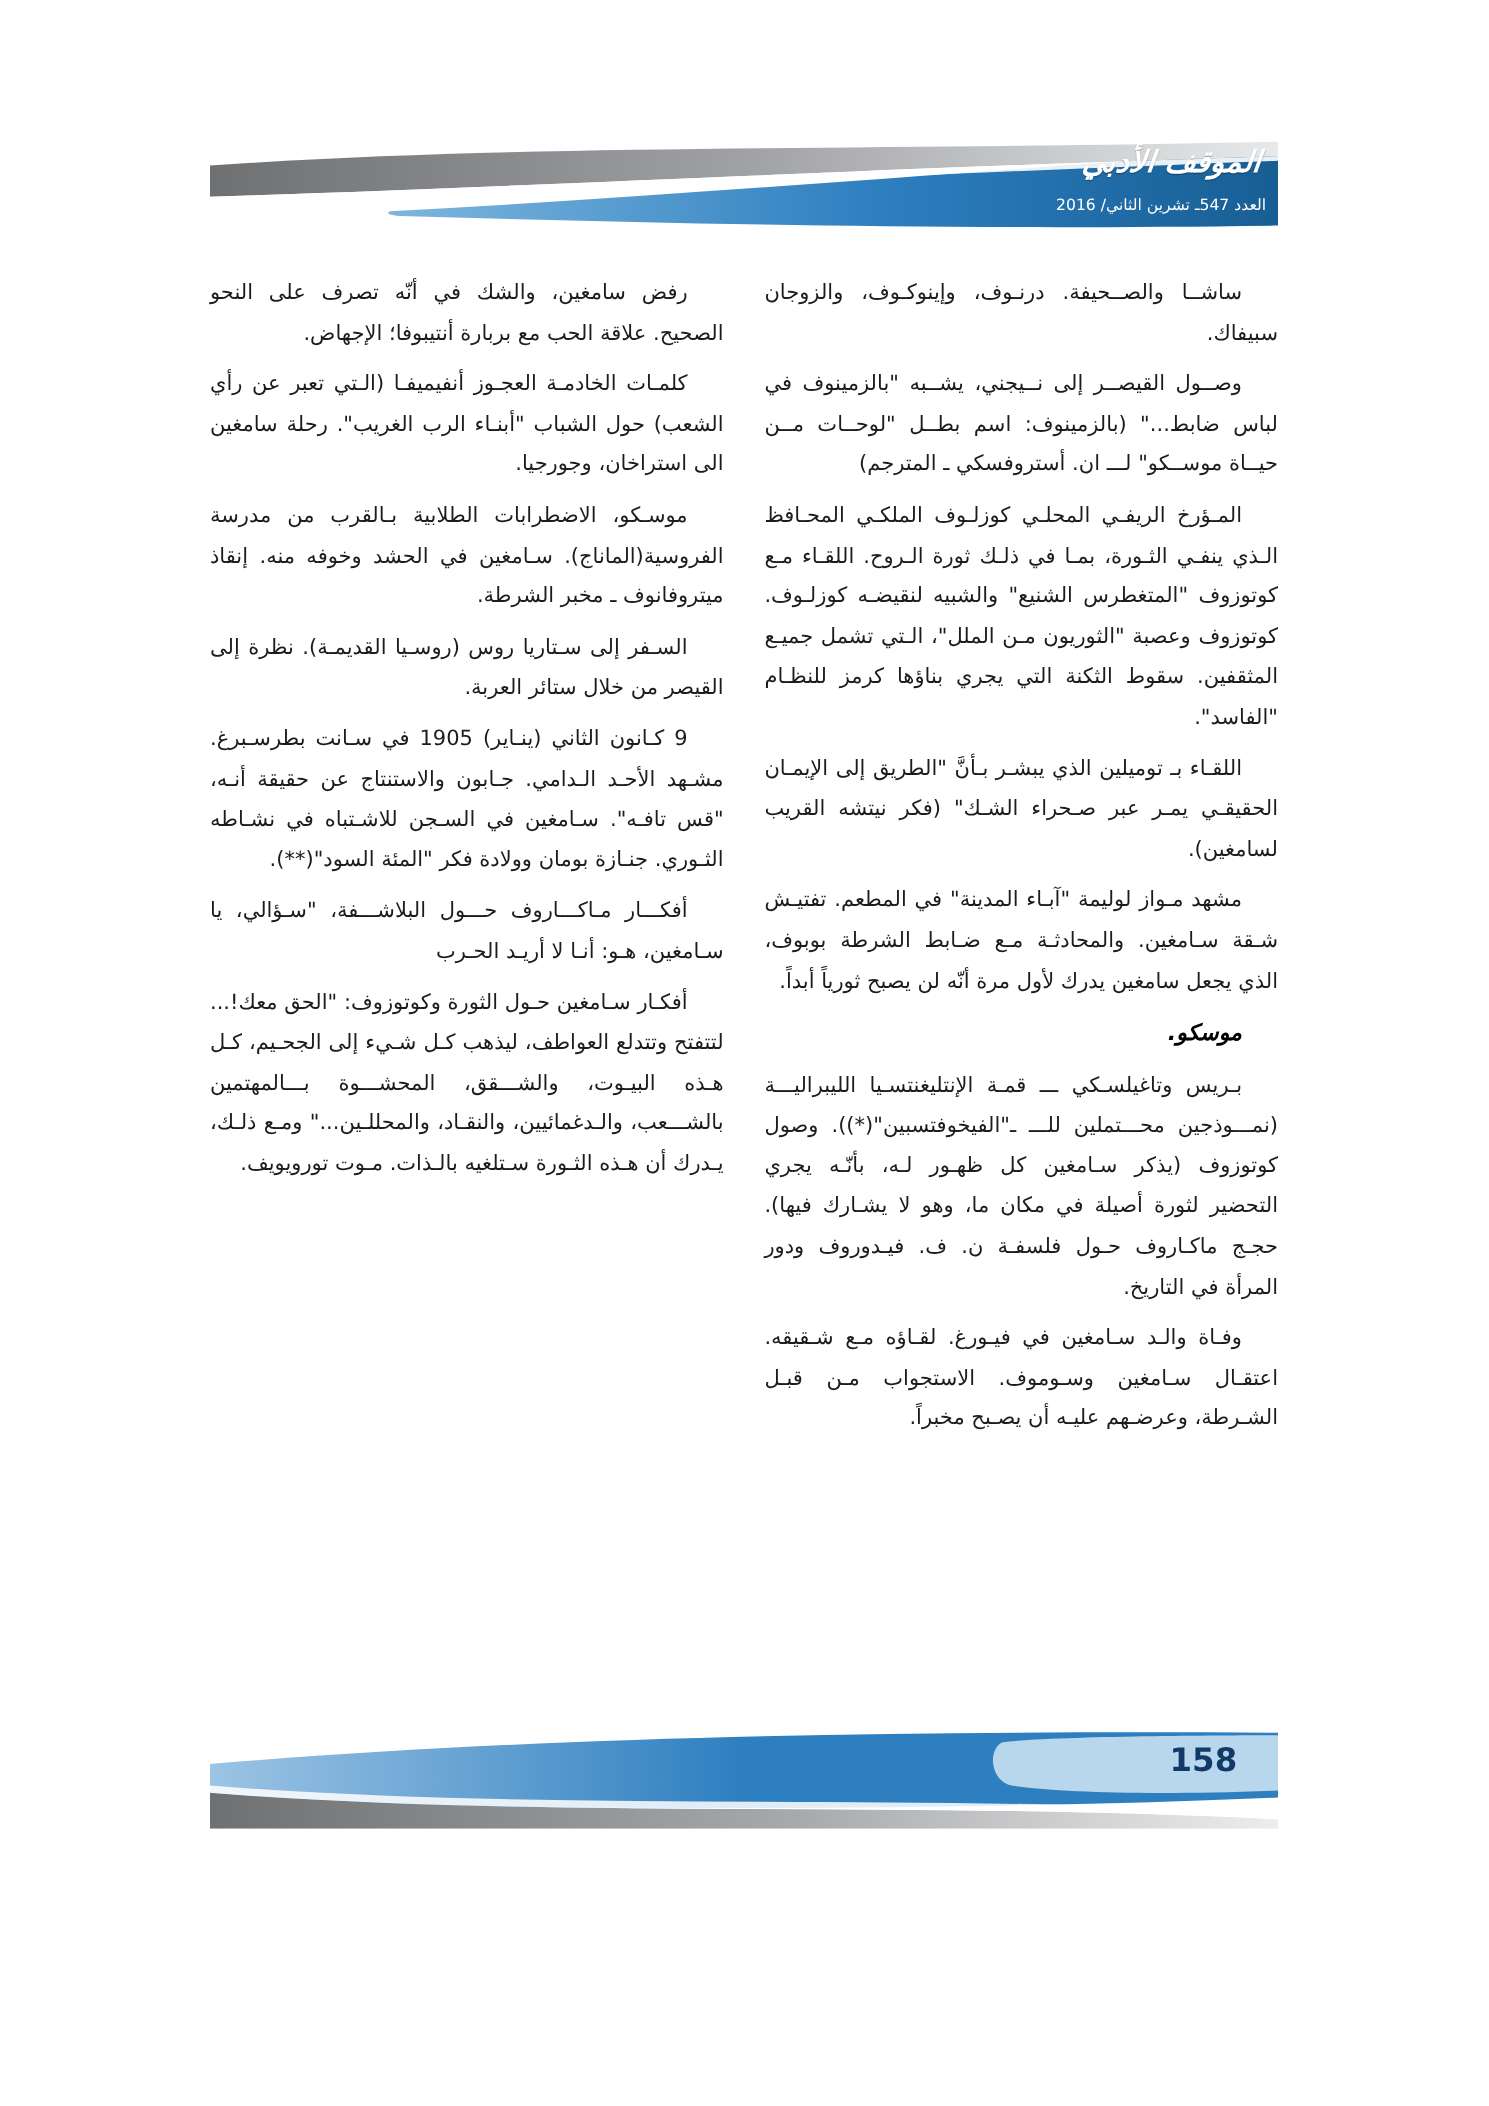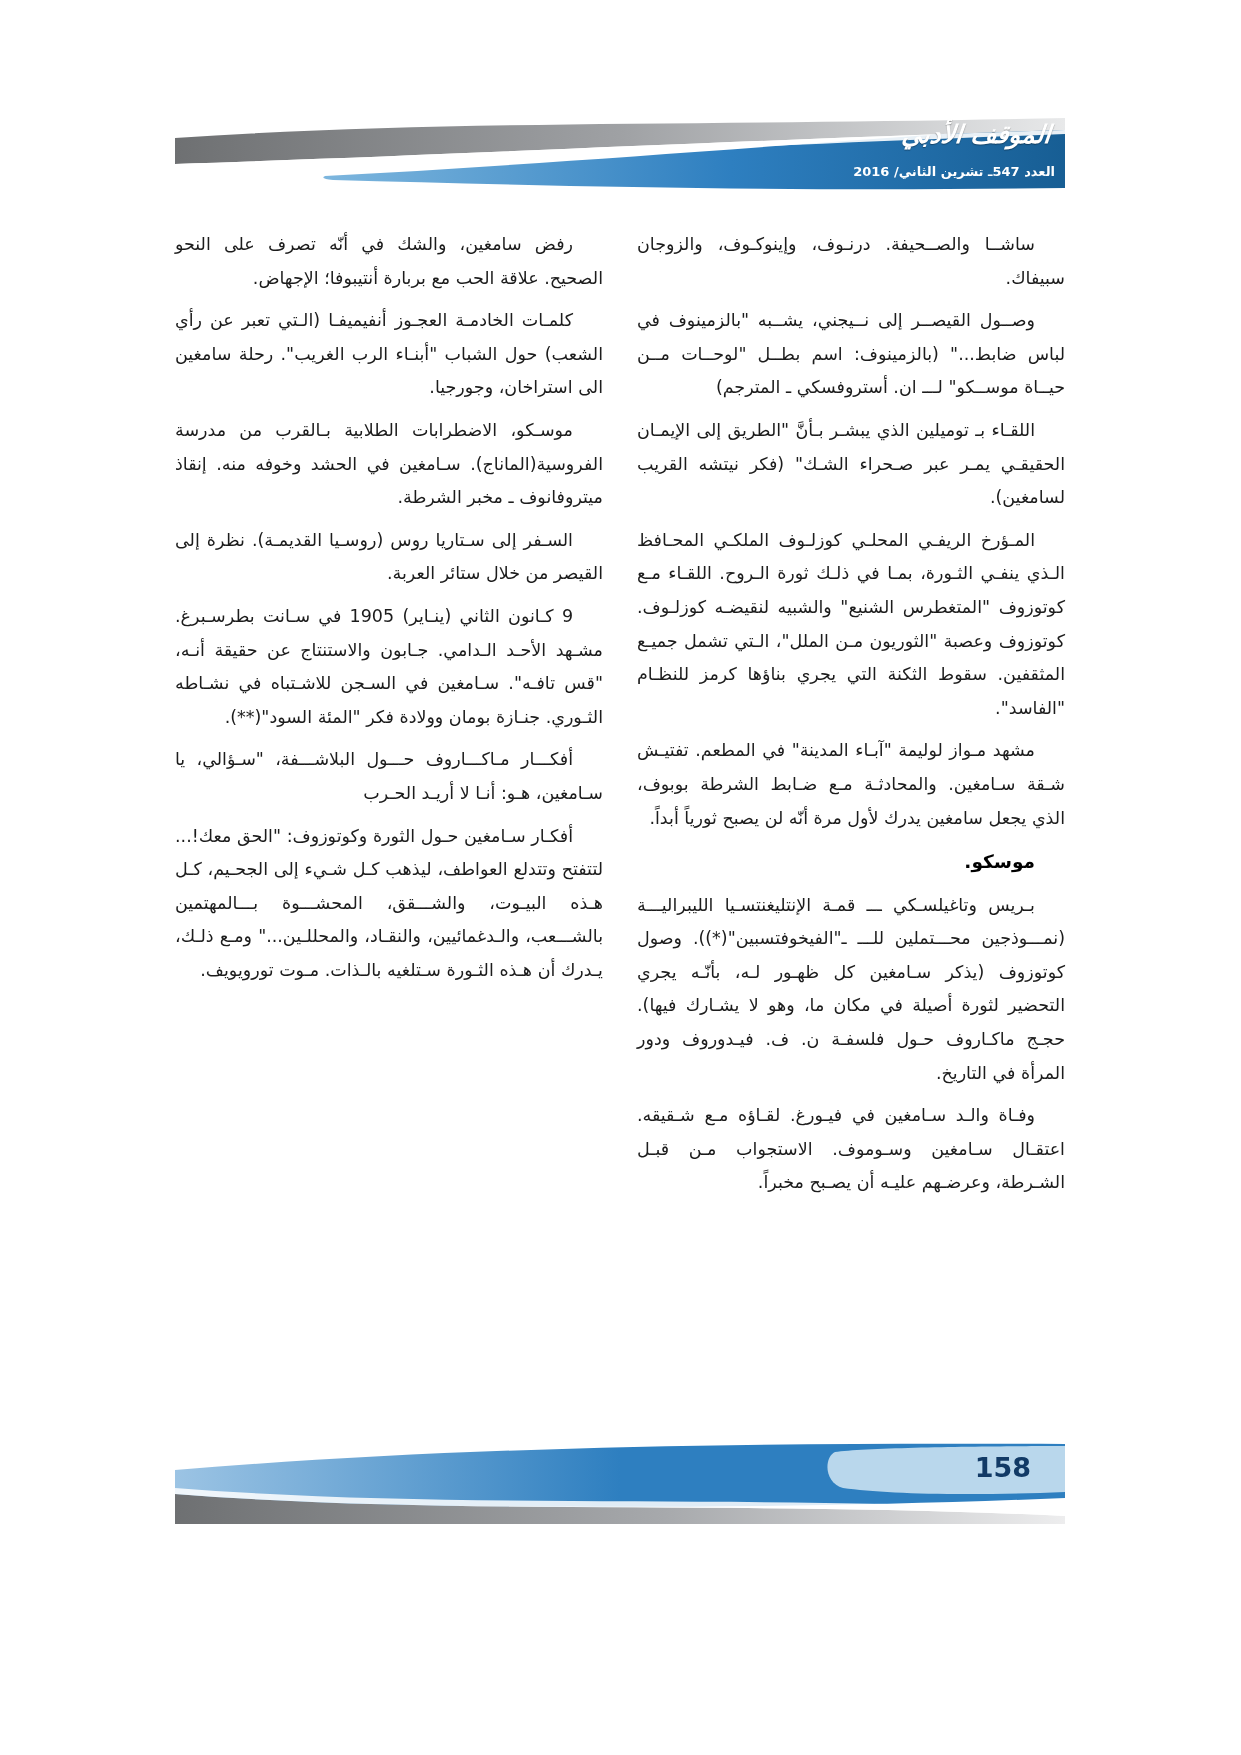--- a/index.html
+++ b/index.html
@@ -40,21 +40,21 @@
     direction: rtl;
     text-shadow: 0 1px 1px rgba(0,0,0,0.35);
     white-space: nowrap;
   }
   .issue-line {
     position: absolute;
     top: 46px;
     right: 10px;
     color: #ffffff;
     font-size: 13px;
-    font-weight: bold;
+    font-weight: normal;
     direction: rtl;
     white-space: nowrap;
   }
   
   .content {
     position: absolute;
     top: 228px;
     left: 175px;
     width: 890px;
     direction: rtl;
@@ -71,20 +71,21 @@
   .col p {
     margin: 0 0 9px 0;
     text-indent: 30px;
   }
   .section-heading {
     font-weight: bold;
     font-size: 18.5px;
     margin: 4px 0 9px 0;
     text-indent: 30px;
     color: #000000;
+    font-style: italic;
   }
   
   .footer-band {
     position: absolute;
     top: 1436px;
     left: 175px;
     width: 890px;
     height: 88px;
   }
   .footer-band svg { display: block; width: 100%; height: 100%; }
@@ -126,22 +127,22 @@
     </svg>
     <div class="logo-text">الموقف الأدبي</div>
     <div class="issue-line">العدد 547ـ تشرين الثاني/ 2016</div>
   </div>
 
   <div class="content">
 
     <div class="col">
       <p>ساشــا والصــحيفة. درنـوف، وإينوكـوف، والزوجان سبيفاك.</p>
       <p>وصــول القيصــر إلى نــيجني، يشــبه "بالزمينوف في لباس ضابط..." (بالزمينوف: اسم بطــل "لوحــات مــن حيــاة موســكو" لـــ ان. أستروفسكي ـ المترجم)</p>
+      <p>المـؤرخ الريفـي المحلـي كوزلـوف الملكـي المحـافظ الـذي ينفـي الثـورة، بمـا في ذلـك ثورة الـروح. اللقـاء مـع كوتوزوف "المتغطرس الشنيع" والشبيه لنقيضـه كوزلـوف. كوتوزوف وعصبة "الثوريون مـن الملل"، الـتي تشمل جميـع المثقفين. سقوط الثكنة التي يجري بناؤها كرمز للنظـام "الفاسد".</p>
       <p>اللقـاء بـ توميلين الذي يبشـر بـأنَّ "الطريق إلى الإيمـان الحقيقـي يمـر عبر صـحراء الشـك" (فكر نيتشه القريب لسامغين).</p>
-      <p>المـؤرخ الريفـي المحلـي كوزلـوف الملكـي المحـافظ الـذي ينفـي الثـورة، بمـا في ذلـك ثورة الـروح. اللقـاء مـع كوتوزوف "المتغطرس الشنيع" والشبيه لنقيضـه كوزلـوف. كوتوزوف وعصبة "الثوريون مـن الملل"، الـتي تشمل جميـع المثقفين. سقوط الثكنة التي يجري بناؤها كرمز للنظـام "الفاسد".</p>
       <p>مشهد مـواز لوليمة "آبـاء المدينة" في المطعم. تفتيـش شـقة سـامغين. والمحادثـة مـع ضـابط الشرطة بوبوف، الذي يجعل سامغين يدرك لأول مرة أنّه لن يصبح ثورياً أبداً.</p>
       <div class="section-heading">موسكو.</div>
       <p>بـريس وتاغيلسـكي ـــ قمـة الإنتليغنتسـيا الليبراليـــة (نمـــوذجين محـــتملين للـــ ـ"الفيخوفتسبين"(*)). وصول كوتوزوف (يذكر سـامغين كل ظهـور لـه، بأنّـه يجري التحضير لثورة أصيلة في مكان ما، وهو لا يشـارك فيها). حجـج ماكـاروف حـول فلسفـة ن. ف. فيـدوروف ودور المرأة في التاريخ.</p>
       <p>وفـاة والـد سـامغين في فيـورغ. لقـاؤه مـع شـقيقه. اعتقـال سـامغين وسـوموف. الاستجواب مـن قبـل الشـرطة، وعرضـهم عليـه أن يصـبح مخبراً.</p>
     </div>
 
     <div class="col">
       <p>رفض سامغين، والشك في أنّه تصرف على النحو الصحيح. علاقة الحب مع بربارة أنتيبوفا؛ الإجهاض.</p>
       <p>كلمـات الخادمـة العجـوز أنفيميفـا (الـتي تعبر عن رأي الشعب) حول الشباب "أبنـاء الرب الغريب". رحلة سامغين الى استراخان، وجورجيا.</p>
       <p>موسـكو، الاضطرابات الطلابية بـالقرب من مدرسة الفروسية(الماناج). سـامغين في الحشد وخوفه منه. إنقاذ ميتروفانوف ـ مخبر الشرطة.</p>

